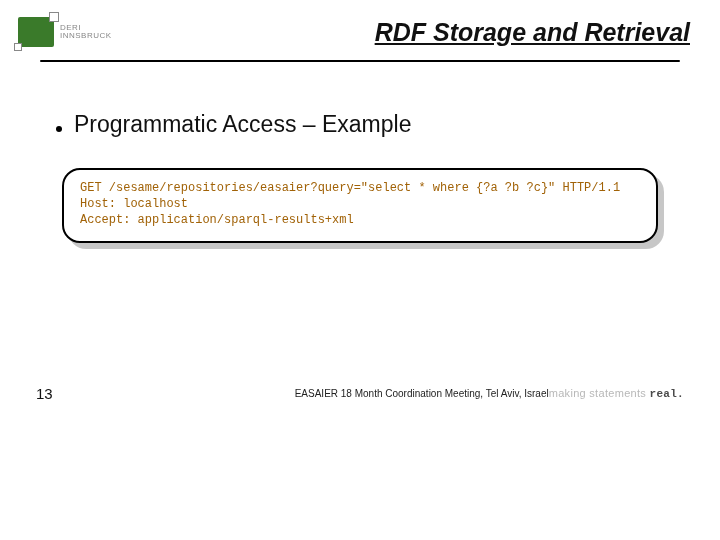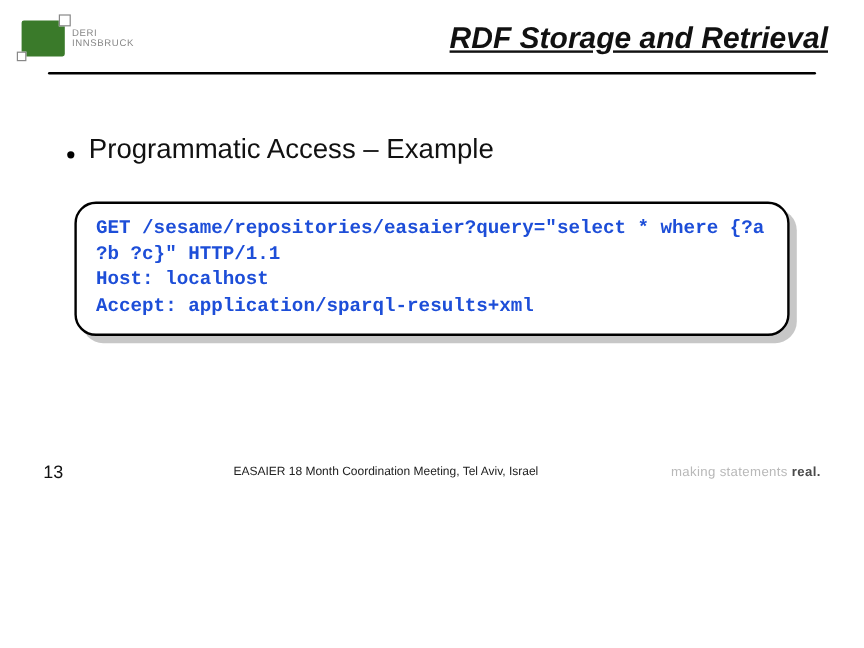--- a/index.html
+++ b/index.html
@@ -103,56 +103,57 @@
     background: #c7c7c7;
     border-radius: 18px;
   }
   .code-box {
     position: relative;
     background: #fff;
     border: 2px solid #000;
     border-radius: 18px;
     padding: 10px 16px 12px 16px;
     font-family: "Lucida Console", "Courier New", monospace;
-    font-size: 16px;
-    font-weight: bold;
+    font-size: 12px;
+    font-weight: normal;
     line-height: 1.35;
     white-space: pre-wrap;
-    color: #1d4ed8;
+    color: #a16207;
   }
   .code-box .gap { display:block; height:10px; }
   .footer {
     position: absolute;
     bottom: 14px;
     left: 0;
     width: 100%;
     display: flex;
     align-items: center;
     padding: 0 36px;
   }
   .page-num {
     font-size: 15px;
     color: #111;
     width: 48px;
   }
   .footer-center {
     flex: 1;
-    text-align: center;
+    text-align: right;
     font-size: 10px;
     color: #222;
   }
   .tagline {
     font-size: 11px;
     color: #b8b8b8;
     letter-spacing: 0.3px;
     white-space: nowrap;
   }
   .tagline .real {
     color: #4a4a4a;
     font-weight: bold;
+    font-family: Liberation Mono, monospace;
   }
 </style>
 </head>
 <body>
 
 <div class="slide">
 
   <div class="header">
     <div class="logo">
       <div class="logo-mark"></div>

